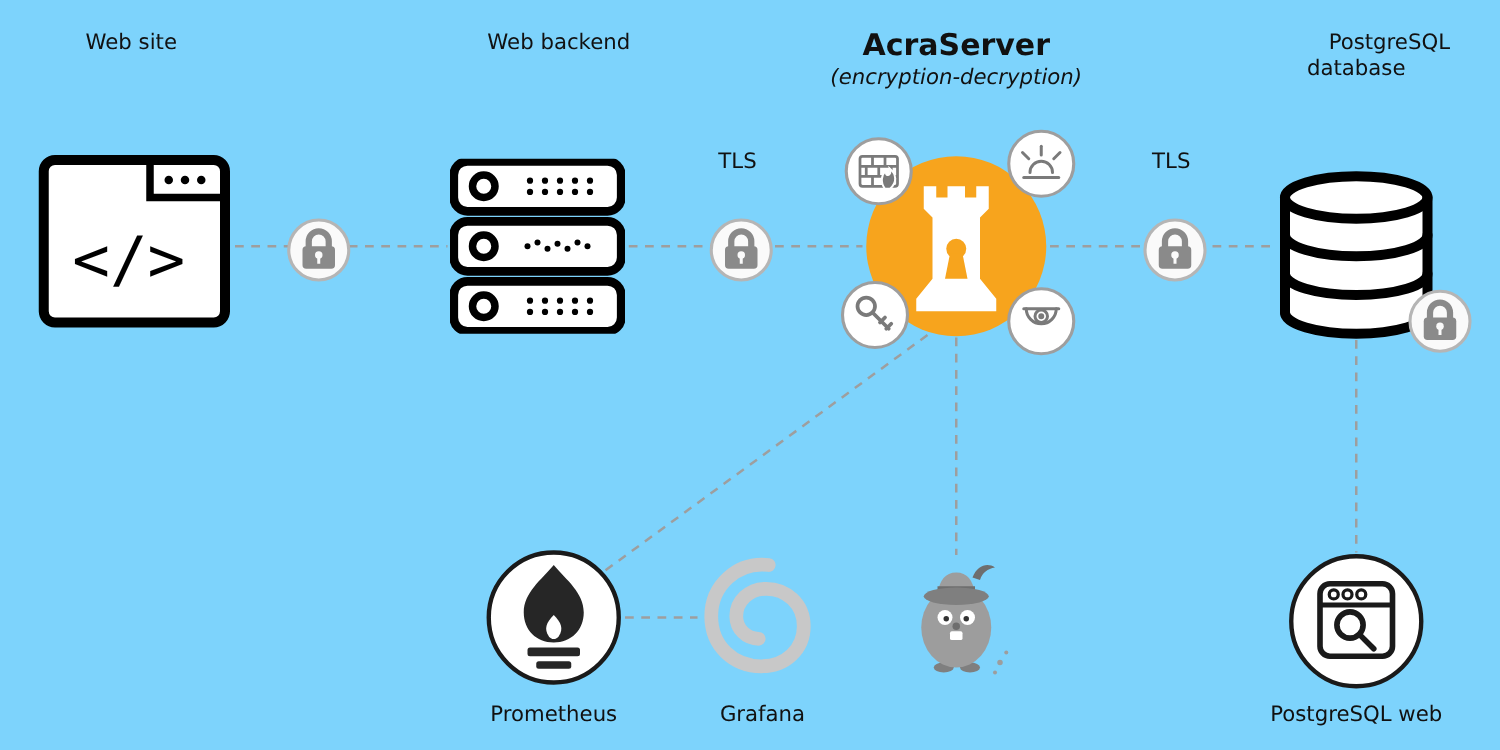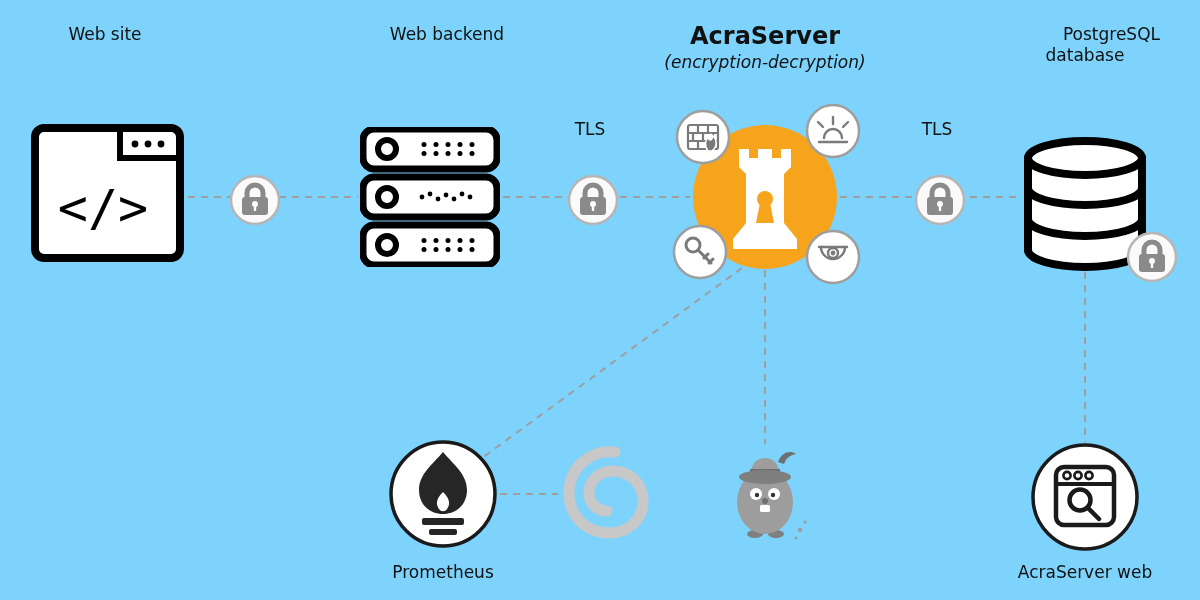--- a/index.html
+++ b/index.html
@@ -35,21 +35,22 @@
   <div class="label" style="left:30px;top:24px;width:150px;">Web site</div>
   <div class="label" style="left:372px;top:24px;width:150px;">Web backend</div>
   <div class="label bold" style="left:640px;top:26px;width:250px;">AcraServer</div>
   <div class="label" style="left:640px;top:52px;width:250px;font-style:italic;">(encryption-decryption)</div>
   <div class="label" style="left:1010px;top:24px;width:150px;text-align:right;">PostgreSQL</div>
   <div class="label" style="left:1010px;top:45px;width:150px;">database</div>
   <div class="label" style="left:560px;top:119px;width:60px;">TLS</div>
   <div class="label" style="left:907px;top:119px;width:60px;">TLS</div>
 
   <div class="label" style="left:368px;top:562px;width:150px;">Prometheus</div>
-  <div class="label" style="left:1010px;top:562px;width:150px;">AcraServer web</div>
+  <div class="label" style="left:535px;top:562px;width:150px;">Grafana</div>
+  <div class="label" style="left:1010px;top:562px;width:150px;">PostgreSQL web</div>
 
   <div class="node" style="left:30px;top:123px;">
     <svg width="155" height="140" viewBox="0 0 155 140">
       <rect x="5" y="5" width="145" height="130" rx="9" fill="#ffffff" stroke="#000000" stroke-width="8"></rect>
       <path d="M 90 8 V 35 H 147" fill="none" stroke="#000000" stroke-width="6"></path>
       <circle cx="105" cy="21" r="3.4" fill="#000"></circle>
       <circle cx="118" cy="21" r="3.4" fill="#000"></circle>
       <circle cx="131" cy="21" r="3.4" fill="#000"></circle>
       <text x="73" y="102" text-anchor="middle" font-family="DejaVu Sans Mono, monospace" font-size="50" fill="#000">&lt;/&gt;</text>
     </svg>

